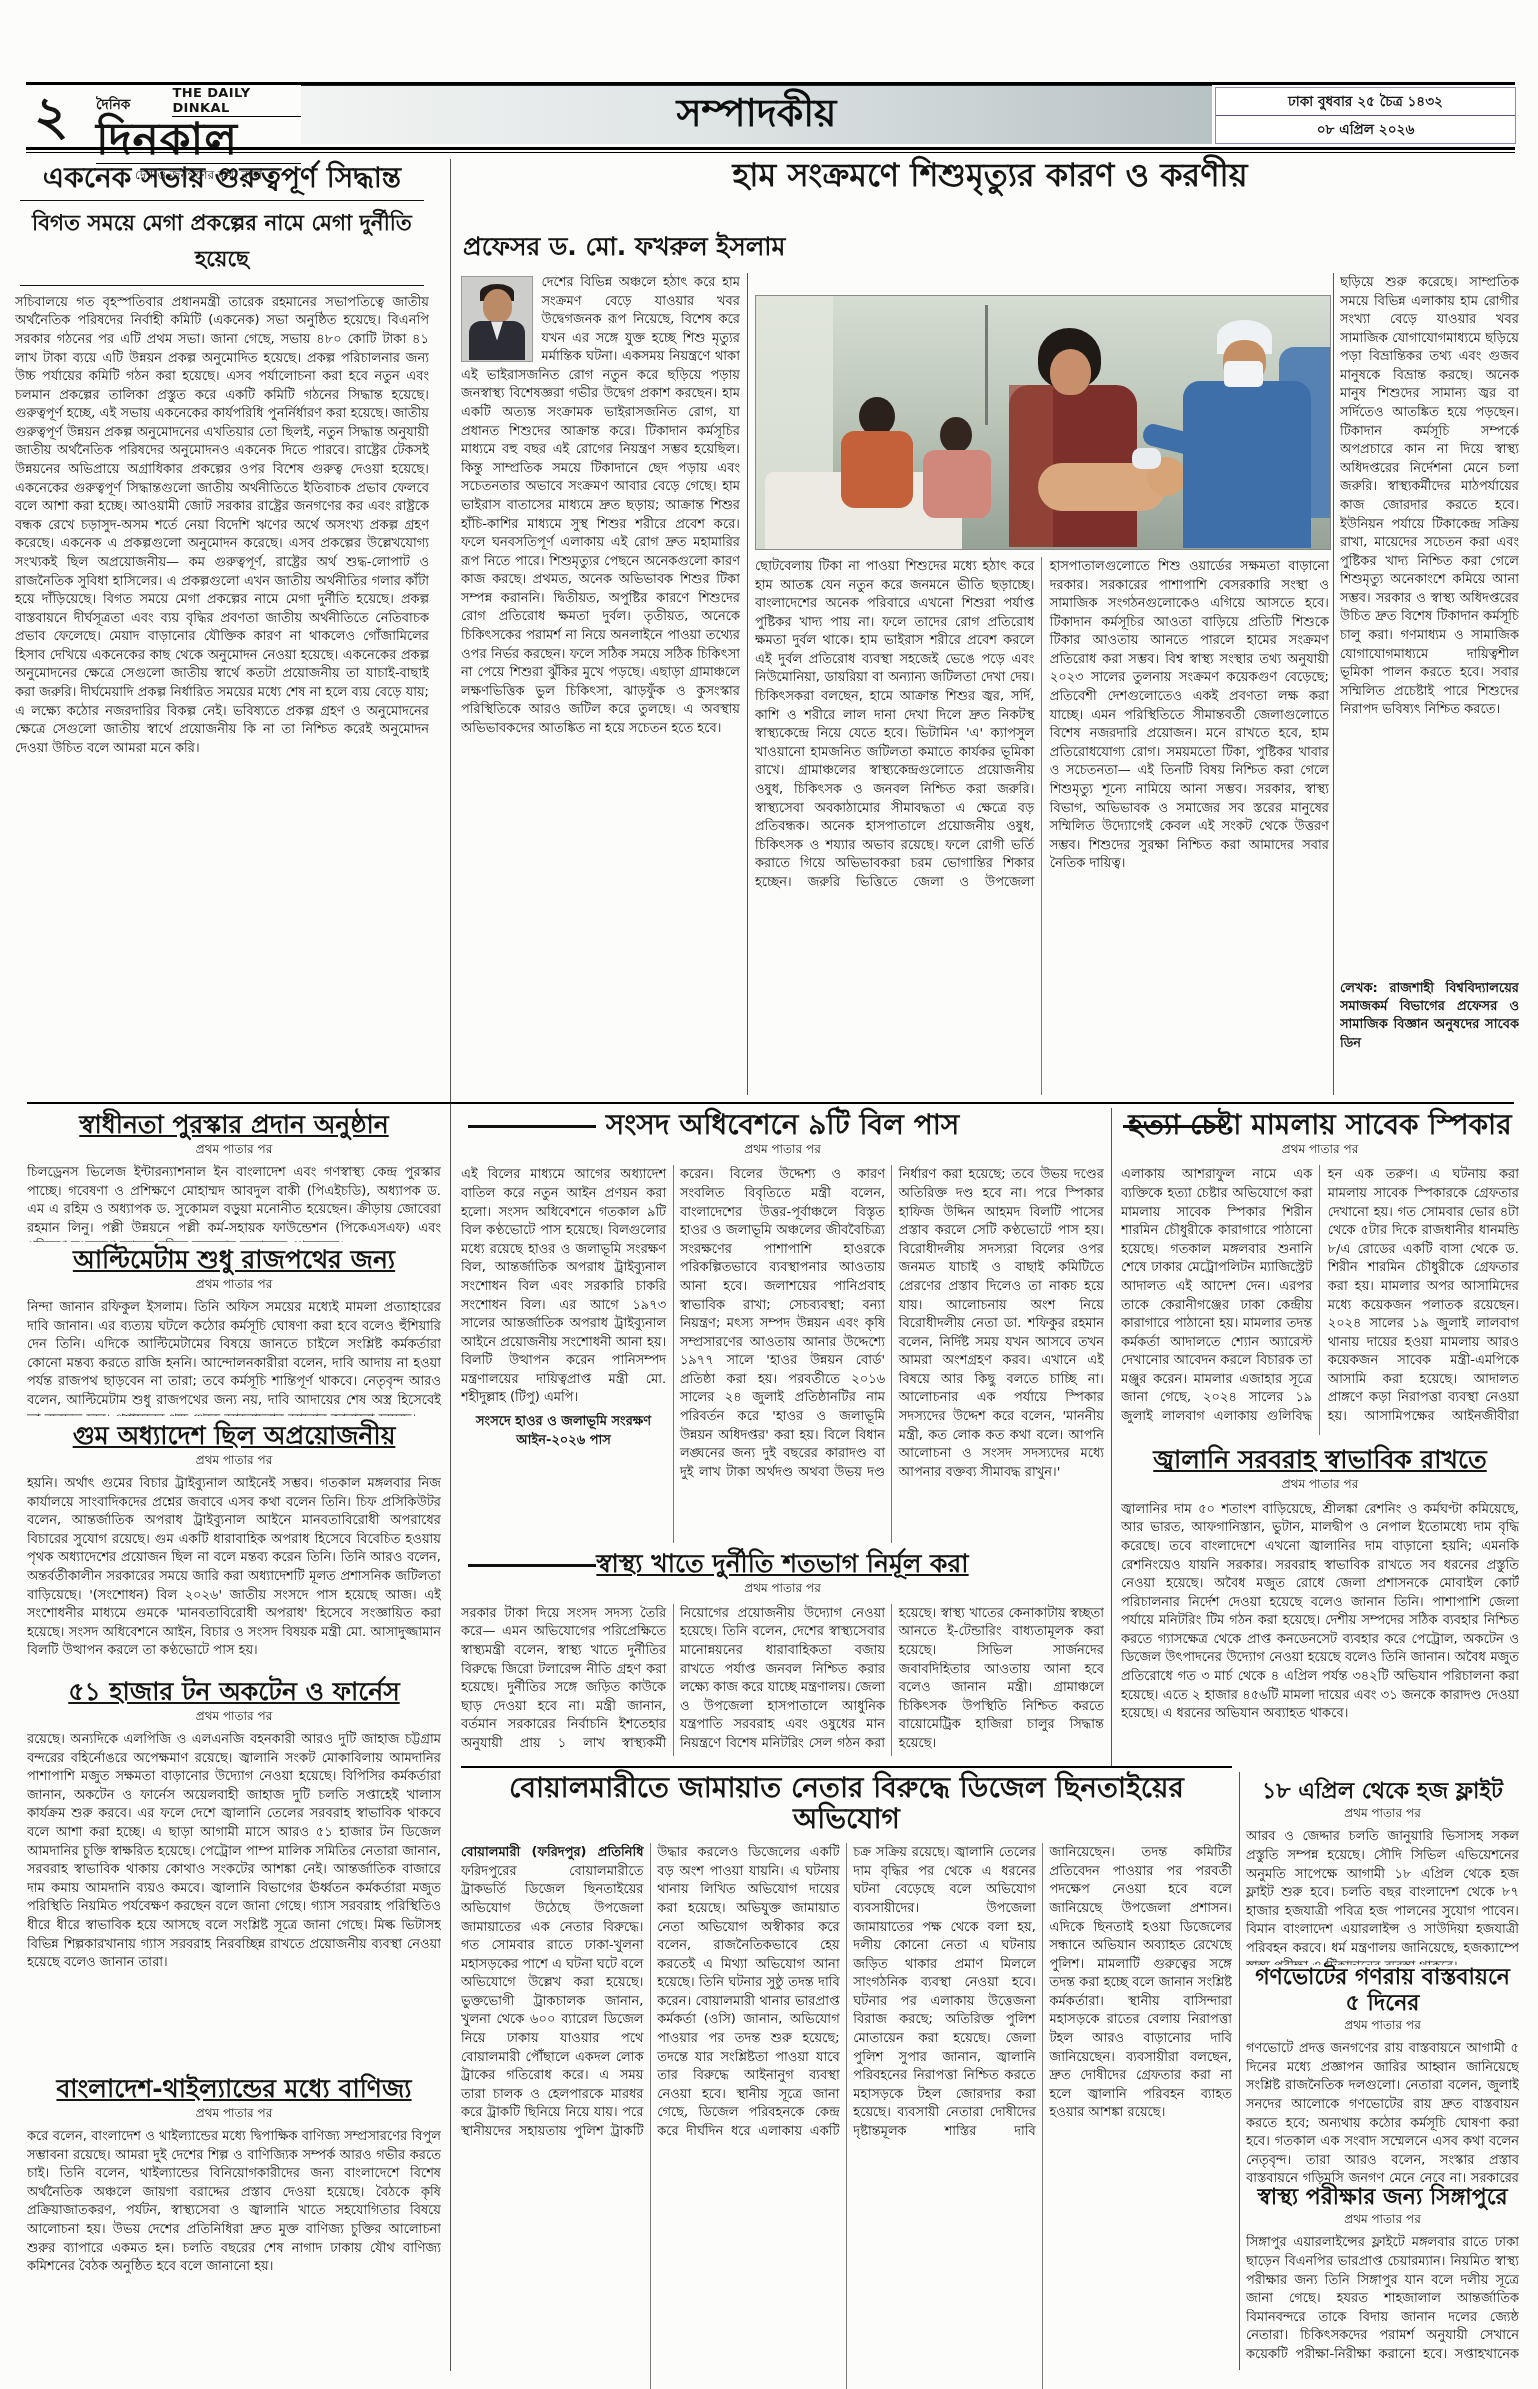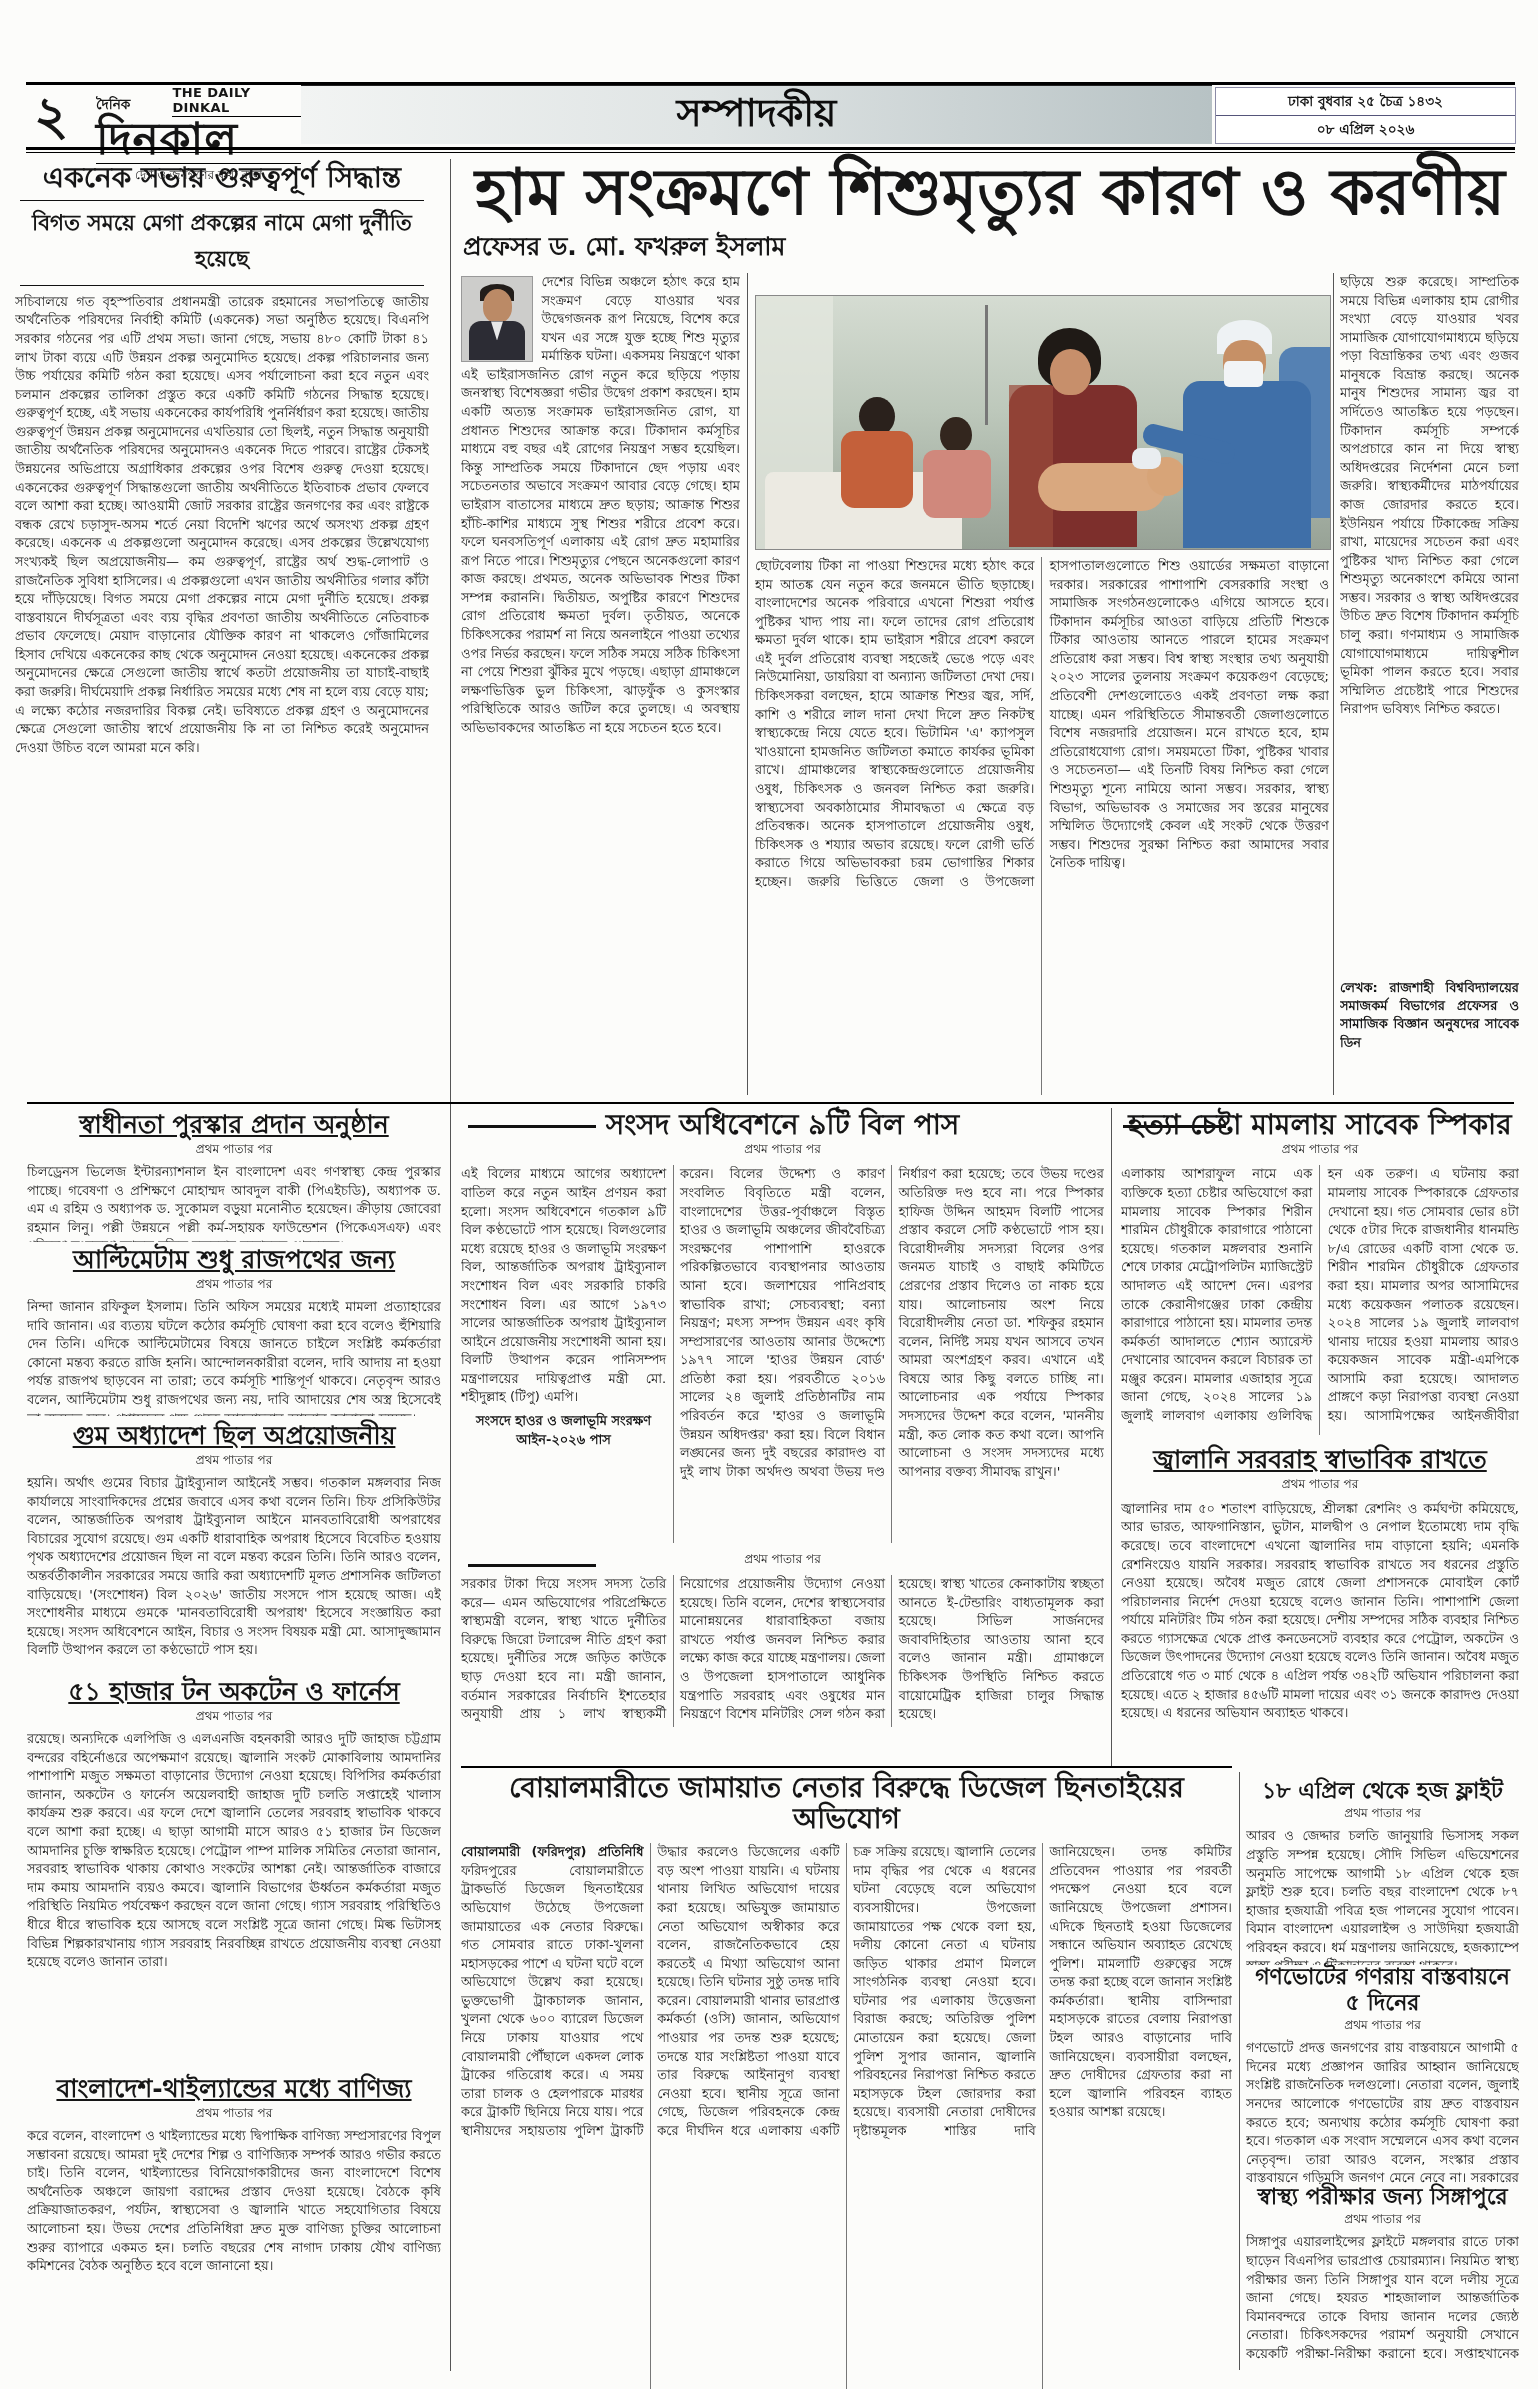--- a/index.html
+++ b/index.html
@@ -15,21 +15,21 @@
   .logo-eng{font-size:13px;font-weight:bold;letter-spacing:0.4px;border-bottom:1.7px solid #000;padding-bottom:0.9px;margin-left:42px;}
   .logo-name{font-size:44px;font-weight:bold;line-height:1.02;letter-spacing:0.9px;}
   .logo-tag{font-size:12px;margin-top:1.7px;}
   .section-band{background:linear-gradient(90deg,#f2f4f3 0%,#dfe4e4 45%,#b7c2c4 100%);
         display:flex;align-items:center;justify-content:center;border-top:0.9px solid #222;}
   .section-title{font-size:38px;font-weight:bold;color:#0d0d0d;}
   .datebox{border:1.7px solid #8b8ba6;background:#fff;display:flex;flex-direction:column;}
   .datebox div{flex:1;display:flex;align-items:center;justify-content:center;font-size:13.7px;font-weight:bold;}
   .datebox .d1{border-bottom:1.3px solid #55557a;}
   
-  .head-xl{font-size:64px;font-weight:bold;text-align:center;line-height:1.05;}
+  .head-xl{font-size:32px;font-weight:bold;text-align:center;line-height:1.05;}
   .head-lg{font-size:28px;font-weight:bold;text-align:center;line-height:1.12;}
   .head-md{font-size:25px;font-weight:bold;text-align:center;line-height:1.15;text-decoration:underline;}
   .head-sm{font-size:22px;font-weight:bold;text-align:center;line-height:1.18;}
   .subhead{font-size:21.4px;font-weight:bold;text-align:center;}
   .byline{font-size:25px;font-weight:bold;}
   .cont{font-size:12px;text-align:center;}
   .body{font-size:13px;line-height:1.43;text-align:justify;overflow:hidden;}
   .cols-2{column-count:2;column-gap:15.4px;column-rule:0.9px solid #777;}
   .cols-3{column-count:3;column-gap:13.7px;column-rule:0.9px solid #777;}
   .cols-4{column-count:4;column-gap:13.7px;column-rule:0.9px solid #777;}
@@ -192,20 +192,21 @@
     <div class="cont">প্রথম পাতার পর</div>
     <div class="body cols-3" style="height:378px;margin-top:5.1px;">
       <span>এই বিলের মাধ্যমে আগের অধ্যাদেশ বাতিল করে নতুন আইন প্রণয়ন করা হলো। সংসদ অধিবেশনে গতকাল ৯টি বিল কণ্ঠভোটে পাস হয়েছে। বিলগুলোর মধ্যে রয়েছে হাওর ও জলাভূমি সংরক্ষণ বিল, আন্তর্জাতিক অপরাধ ট্রাইব্যুনাল সংশোধন বিল এবং সরকারি চাকরি সংশোধন বিল। এর আগে ১৯৭৩ সালের আন্তর্জাতিক অপরাধ ট্রাইব্যুনাল আইনে প্রয়োজনীয় সংশোধনী আনা হয়। বিলটি উত্থাপন করেন পানিসম্পদ মন্ত্রণালয়ের দায়িত্বপ্রাপ্ত মন্ত্রী মো. শহীদুল্লাহ (টিপু) এমপি।</span>
       <span class="inner-subhead" style="display:block;">সংসদে হাওর ও জলাভূমি সংরক্ষণ আইন-২০২৬ পাস</span>
       <span>করেন। বিলের উদ্দেশ্য ও কারণ সংবলিত বিবৃতিতে মন্ত্রী বলেন, বাংলাদেশের উত্তর-পূর্বাঞ্চলে বিস্তৃত হাওর ও জলাভূমি অঞ্চলের জীববৈচিত্র্য সংরক্ষণের পাশাপাশি হাওরকে পরিকল্পিতভাবে ব্যবস্থাপনার আওতায় আনা হবে। জলাশয়ের পানিপ্রবাহ স্বাভাবিক রাখা; সেচব্যবস্থা; বন্যা নিয়ন্ত্রণ; মৎস্য সম্পদ উন্নয়ন এবং কৃষি সম্প্রসারণের আওতায় আনার উদ্দেশ্যে ১৯৭৭ সালে 'হাওর উন্নয়ন বোর্ড' প্রতিষ্ঠা করা হয়। পরবর্তীতে ২০১৬ সালের ২৪ জুলাই প্রতিষ্ঠানটির নাম পরিবর্তন করে 'হাওর ও জলাভূমি উন্নয়ন অধিদপ্তর' করা হয়। বিলে বিধান লঙ্ঘনের জন্য দুই বছরের কারাদণ্ড বা দুই লাখ টাকা অর্থদণ্ড অথবা উভয় দণ্ড নির্ধারণ করা হয়েছে; তবে উভয় দণ্ডের অতিরিক্ত দণ্ড হবে না। পরে স্পিকার হাফিজ উদ্দিন আহমদ বিলটি পাসের প্রস্তাব করলে সেটি কণ্ঠভোটে পাস হয়। বিরোধীদলীয় সদস্যরা বিলের ওপর জনমত যাচাই ও বাছাই কমিটিতে প্রেরণের প্রস্তাব দিলেও তা নাকচ হয়ে যায়। আলোচনায় অংশ নিয়ে বিরোধীদলীয় নেতা ডা. শফিকুর রহমান বলেন, নির্দিষ্ট সময় যখন আসবে তখন আমরা অংশগ্রহণ করব। এখানে এই বিষয়ে আর কিছু বলতে চাচ্ছি না। আলোচনার এক পর্যায়ে স্পিকার সদস্যদের উদ্দেশ করে বলেন, 'মাননীয় মন্ত্রী, কত লোক কত কথা বলে। আপনি আলোচনা ও সংসদ সদস্যদের মধ্যে আপনার বক্তব্য সীমাবদ্ধ রাখুন।'</span>
     </div>
   </div>
 
   <div class="short-rule" style="left:468px;top:1564px;width:128px;"></div>
   <div class="abs" style="left:461px;top:1550px;width:643px;">
+    <div class="head-md">স্বাস্থ্য খাতে দুর্নীতি শতভাগ নির্মূল করা</div>
     <div class="cont">প্রথম পাতার পর</div>
     <div class="body cols-3" style="height:152px;margin-top:5.1px;">সরকার টাকা দিয়ে সংসদ সদস্য তৈরি করে— এমন অভিযোগের পরিপ্রেক্ষিতে স্বাস্থ্যমন্ত্রী বলেন, স্বাস্থ্য খাতে দুর্নীতির বিরুদ্ধে জিরো টলারেন্স নীতি গ্রহণ করা হয়েছে। দুর্নীতির সঙ্গে জড়িত কাউকে ছাড় দেওয়া হবে না। মন্ত্রী জানান, বর্তমান সরকারের নির্বাচনি ইশতেহার অনুযায়ী প্রায় ১ লাখ স্বাস্থ্যকর্মী নিয়োগের প্রয়োজনীয় উদ্যোগ নেওয়া হয়েছে। তিনি বলেন, দেশের স্বাস্থ্যসেবার মানোন্নয়নের ধারাবাহিকতা বজায় রাখতে পর্যাপ্ত জনবল নিশ্চিত করার লক্ষ্যে কাজ করে যাচ্ছে মন্ত্রণালয়। জেলা ও উপজেলা হাসপাতালে আধুনিক যন্ত্রপাতি সরবরাহ এবং ওষুধের মান নিয়ন্ত্রণে বিশেষ মনিটরিং সেল গঠন করা হয়েছে। স্বাস্থ্য খাতের কেনাকাটায় স্বচ্ছতা আনতে ই-টেন্ডারিং বাধ্যতামূলক করা হয়েছে। সিভিল সার্জনদের জবাবদিহিতার আওতায় আনা হবে বলেও জানান মন্ত্রী। গ্রামাঞ্চলে চিকিৎসক উপস্থিতি নিশ্চিত করতে বায়োমেট্রিক হাজিরা চালুর সিদ্ধান্ত হয়েছে।</div>
   </div>
 
   <div class="vrule" style="left:1111px;top:1108px;height:660px;"></div>
 
   <div class="short-rule" style="left:1123px;top:1125px;width:103px;"></div>
   <div class="abs" style="left:1121px;top:1109px;width:398px;">
     <div class="head-lg">হত্যা চেষ্টা মামলায় সাবেক স্পিকার</div>
     <div class="cont">প্রথম পাতার পর</div>

